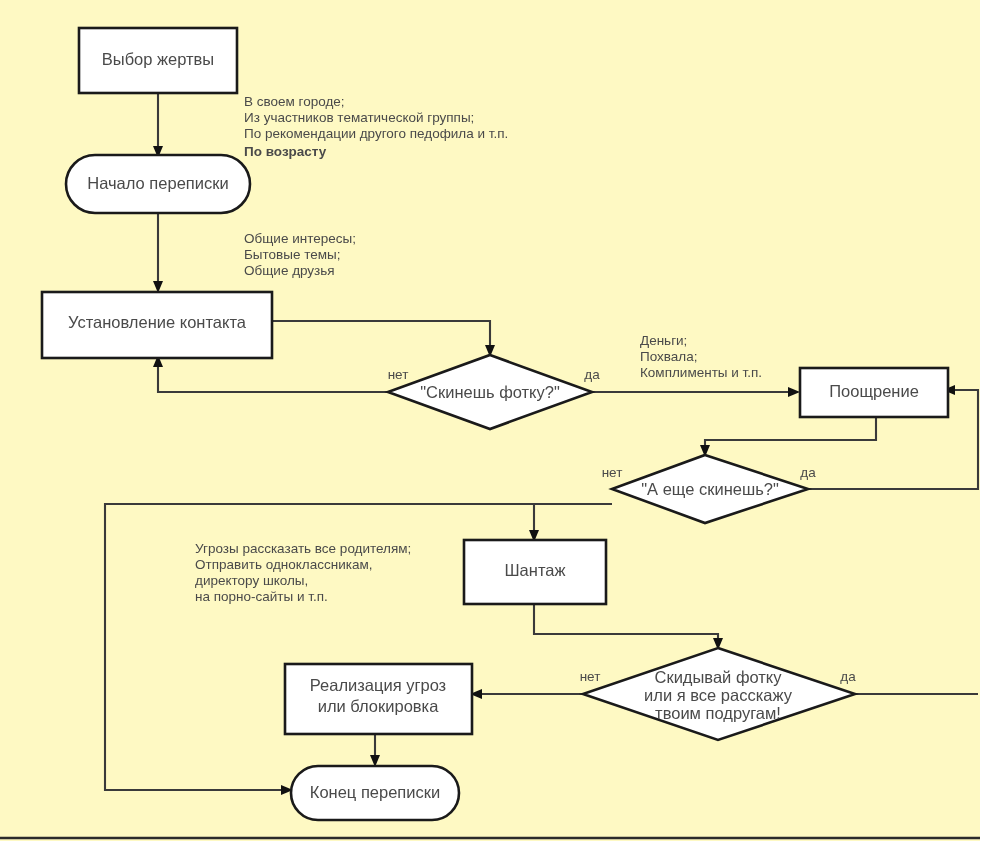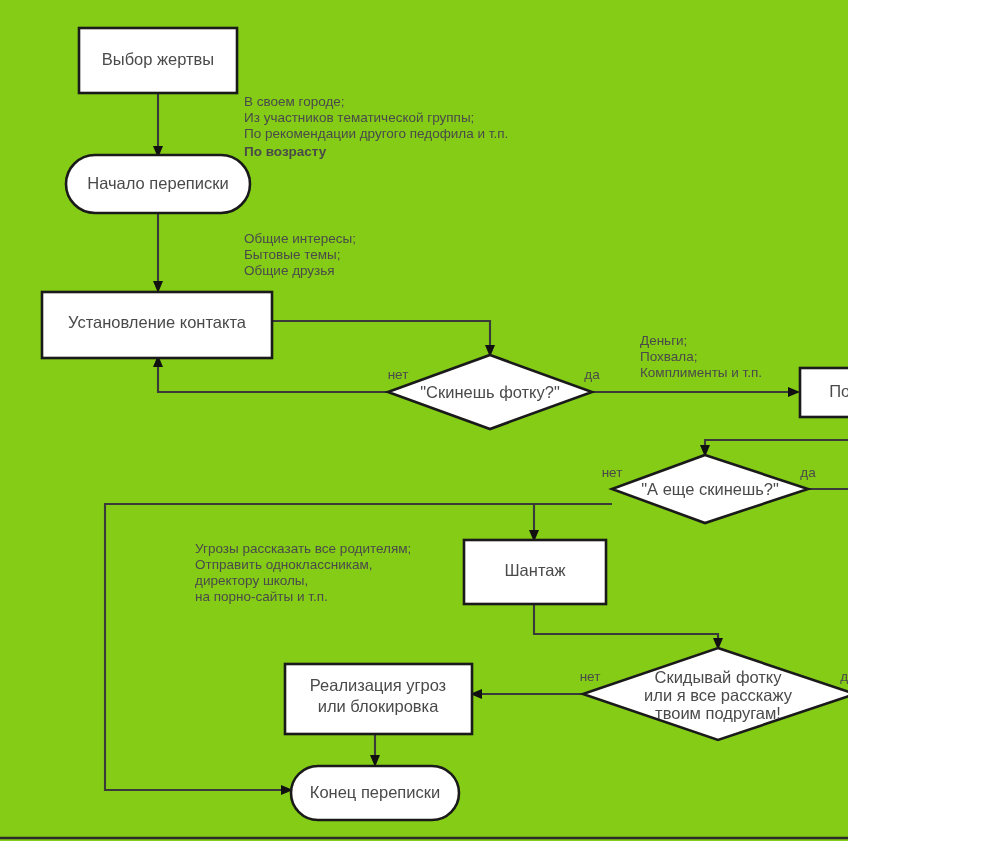--- a/index.html
+++ b/index.html
@@ -3,23 +3,23 @@
 <meta charset="utf-8">
 <style>
   html, body {
     margin: 0;
     padding: 0;
     background: #ffffff;
     font-family: "Liberation Sans", sans-serif;
   }
   #stage {
     position: relative;
-    width: 848px;
+    width: 980px;
     height: 841px;
-    background: #84cc16;
+    background: #fef9c3;
     overflow: hidden;
   }
   #flow-svg {
     display: block;
     width: 1000px;
     height: 841px;
   }
   .node-shape {
     fill: #ffffff;
     stroke: #1a1a1a;

